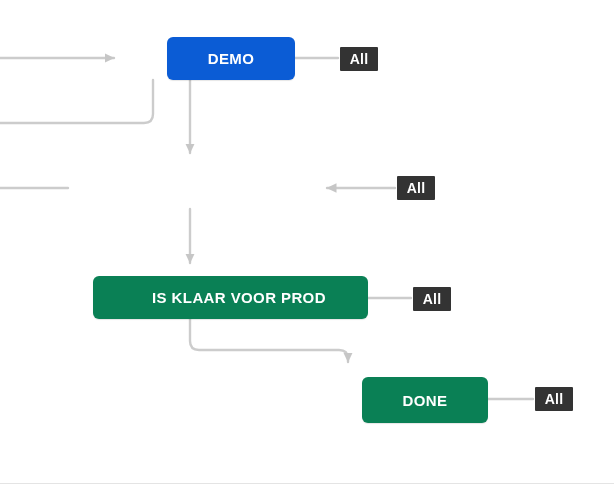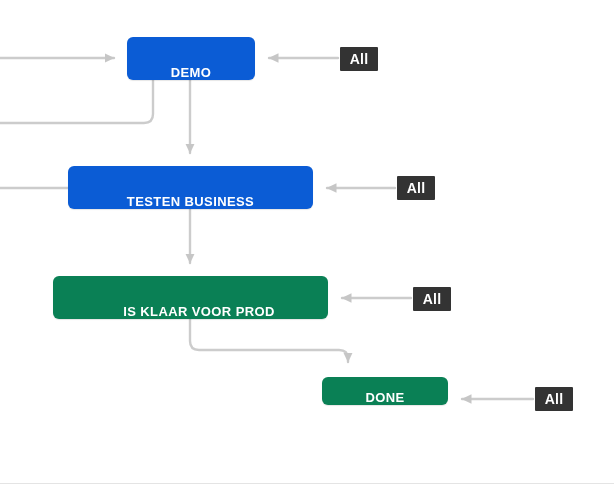--- a/index.html
+++ b/index.html
@@ -34,31 +34,32 @@
     left: 0;
     bottom: 0;
     width: 614px;
     height: 1px;
     background: #e4e4e4;
   }
   .node {
     position: absolute;
     box-sizing: border-box;
     display: flex;
-    align-items: flex-end;
+    align-items: center;
     justify-content: center;
     border-radius: 6px;
     color: #ffffff;
     font-weight: bold;
-    font-size: 13px;
+    font-size: 15px;
     letter-spacing: 0.4px;
     text-transform: uppercase;
     white-space: nowrap;
     user-select: none;
     box-shadow: 0 1px 1px rgba(0,0,0,0.10);
+    margin-left: 40px;
   }
   .node.blue  { background: #0B5CD5; }
   .node.green { background: #0A8055; }
 
   .badge {
     position: absolute;
     box-sizing: border-box;
     display: flex;
     align-items: center;
     justify-content: center;
@@ -111,29 +112,26 @@
       <path d="M 190,319 L 190,341 Q 190,350 199,350 L 339,350 Q 348,350 348,359 L 348,362" marker-end="url(#arrow-down)"></path>
 
       <path d="M 533,399 L 462,399" marker-end="url(#arrow-left)"></path>
     </g>
   </svg>
 
   <div class="node blue" style="left:127px; top:37px; width:128px; height:43px;">
     <span>DEMO</span>
   </div>
 
-  <div class="node blue" style="left:68px; top:166px; width:245px; height:43px;">
-    <span>TESTEN BUSINESS</span>
-  </div>
 
   <div class="node green" style="left:53px; top:276px; width:275px; height:43px;padding-left:17px;">
     <span>IS KLAAR VOOR PROD</span>
   </div>
 
-  <div class="node green" style="left:322px; top:377px; width:126px; height:28px;">
+  <div class="node green" style="left:322px; top:377px; width:126px; height:46px;">
     <span>DONE</span>
   </div>
 
   <div class="badge" style="left:340px; top:47px; width:38px; height:24px;">
     <span>All</span>
   </div>
 
   <div class="badge" style="left:397px; top:176px; width:38px; height:24px;">
     <span>All</span>
   </div>

